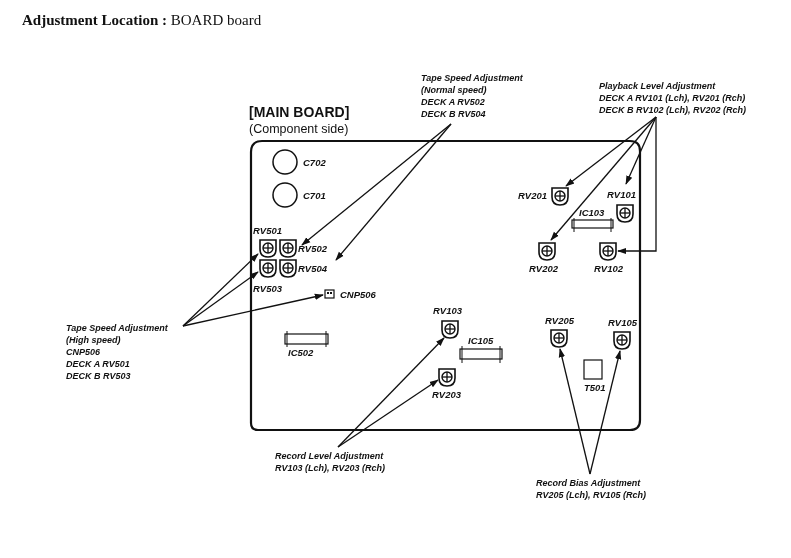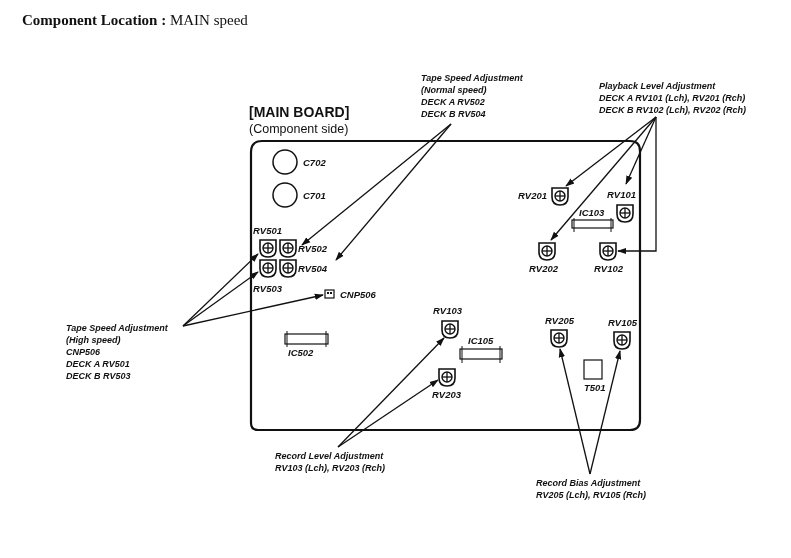--- a/index.html
+++ b/index.html
@@ -8,21 +8,21 @@
   .page-title .bold { font-weight: bold; }
   svg { position: absolute; left: 0; top: 0; }
   .lbl { font-family: "Liberation Sans", sans-serif; font-style: italic; font-weight: bold; font-size: 9.5px; fill: #111; }
   .note { font-family: "Liberation Sans", sans-serif; font-style: italic; font-weight: bold; font-size: 9px; fill: #111; }
   .hdr { font-family: "Liberation Sans", sans-serif; font-weight: bold; font-size: 14px; fill: #111; }
   .sub { font-family: "Liberation Sans", sans-serif; font-size: 12.5px; fill: #111; }
 </style>
 </head>
 <body>
 
-<div class="page-title"><span class="bold">Component Location :</span><span> MAIN speed</span></div>
+<div class="page-title"><span class="bold">Adjustment Location :</span><span> BOARD board</span></div>
 
 <svg width="791" height="558" viewBox="0 0 791 558">
   <defs>
     <marker id="ah" viewBox="0 0 10 10" refX="9" refY="5" markerWidth="7" markerHeight="7" orient="auto-start-reverse">
       <path d="M0,1.5 L10,5 L0,8.5 z" fill="#111"></path>
     </marker>
     <g id="pot">
       <path d="M-8,-8 L8,-8 L8,1 Q8,9 0,9 Q-8,9 -8,1 Z" fill="#fff" stroke="#111" stroke-width="1.6"></path>
       <circle cx="0" cy="0" r="5" fill="#fff" stroke="#111" stroke-width="1.4"></circle>
       <line x1="-5" y1="0" x2="5" y2="0" stroke="#111" stroke-width="1.3"></line>

